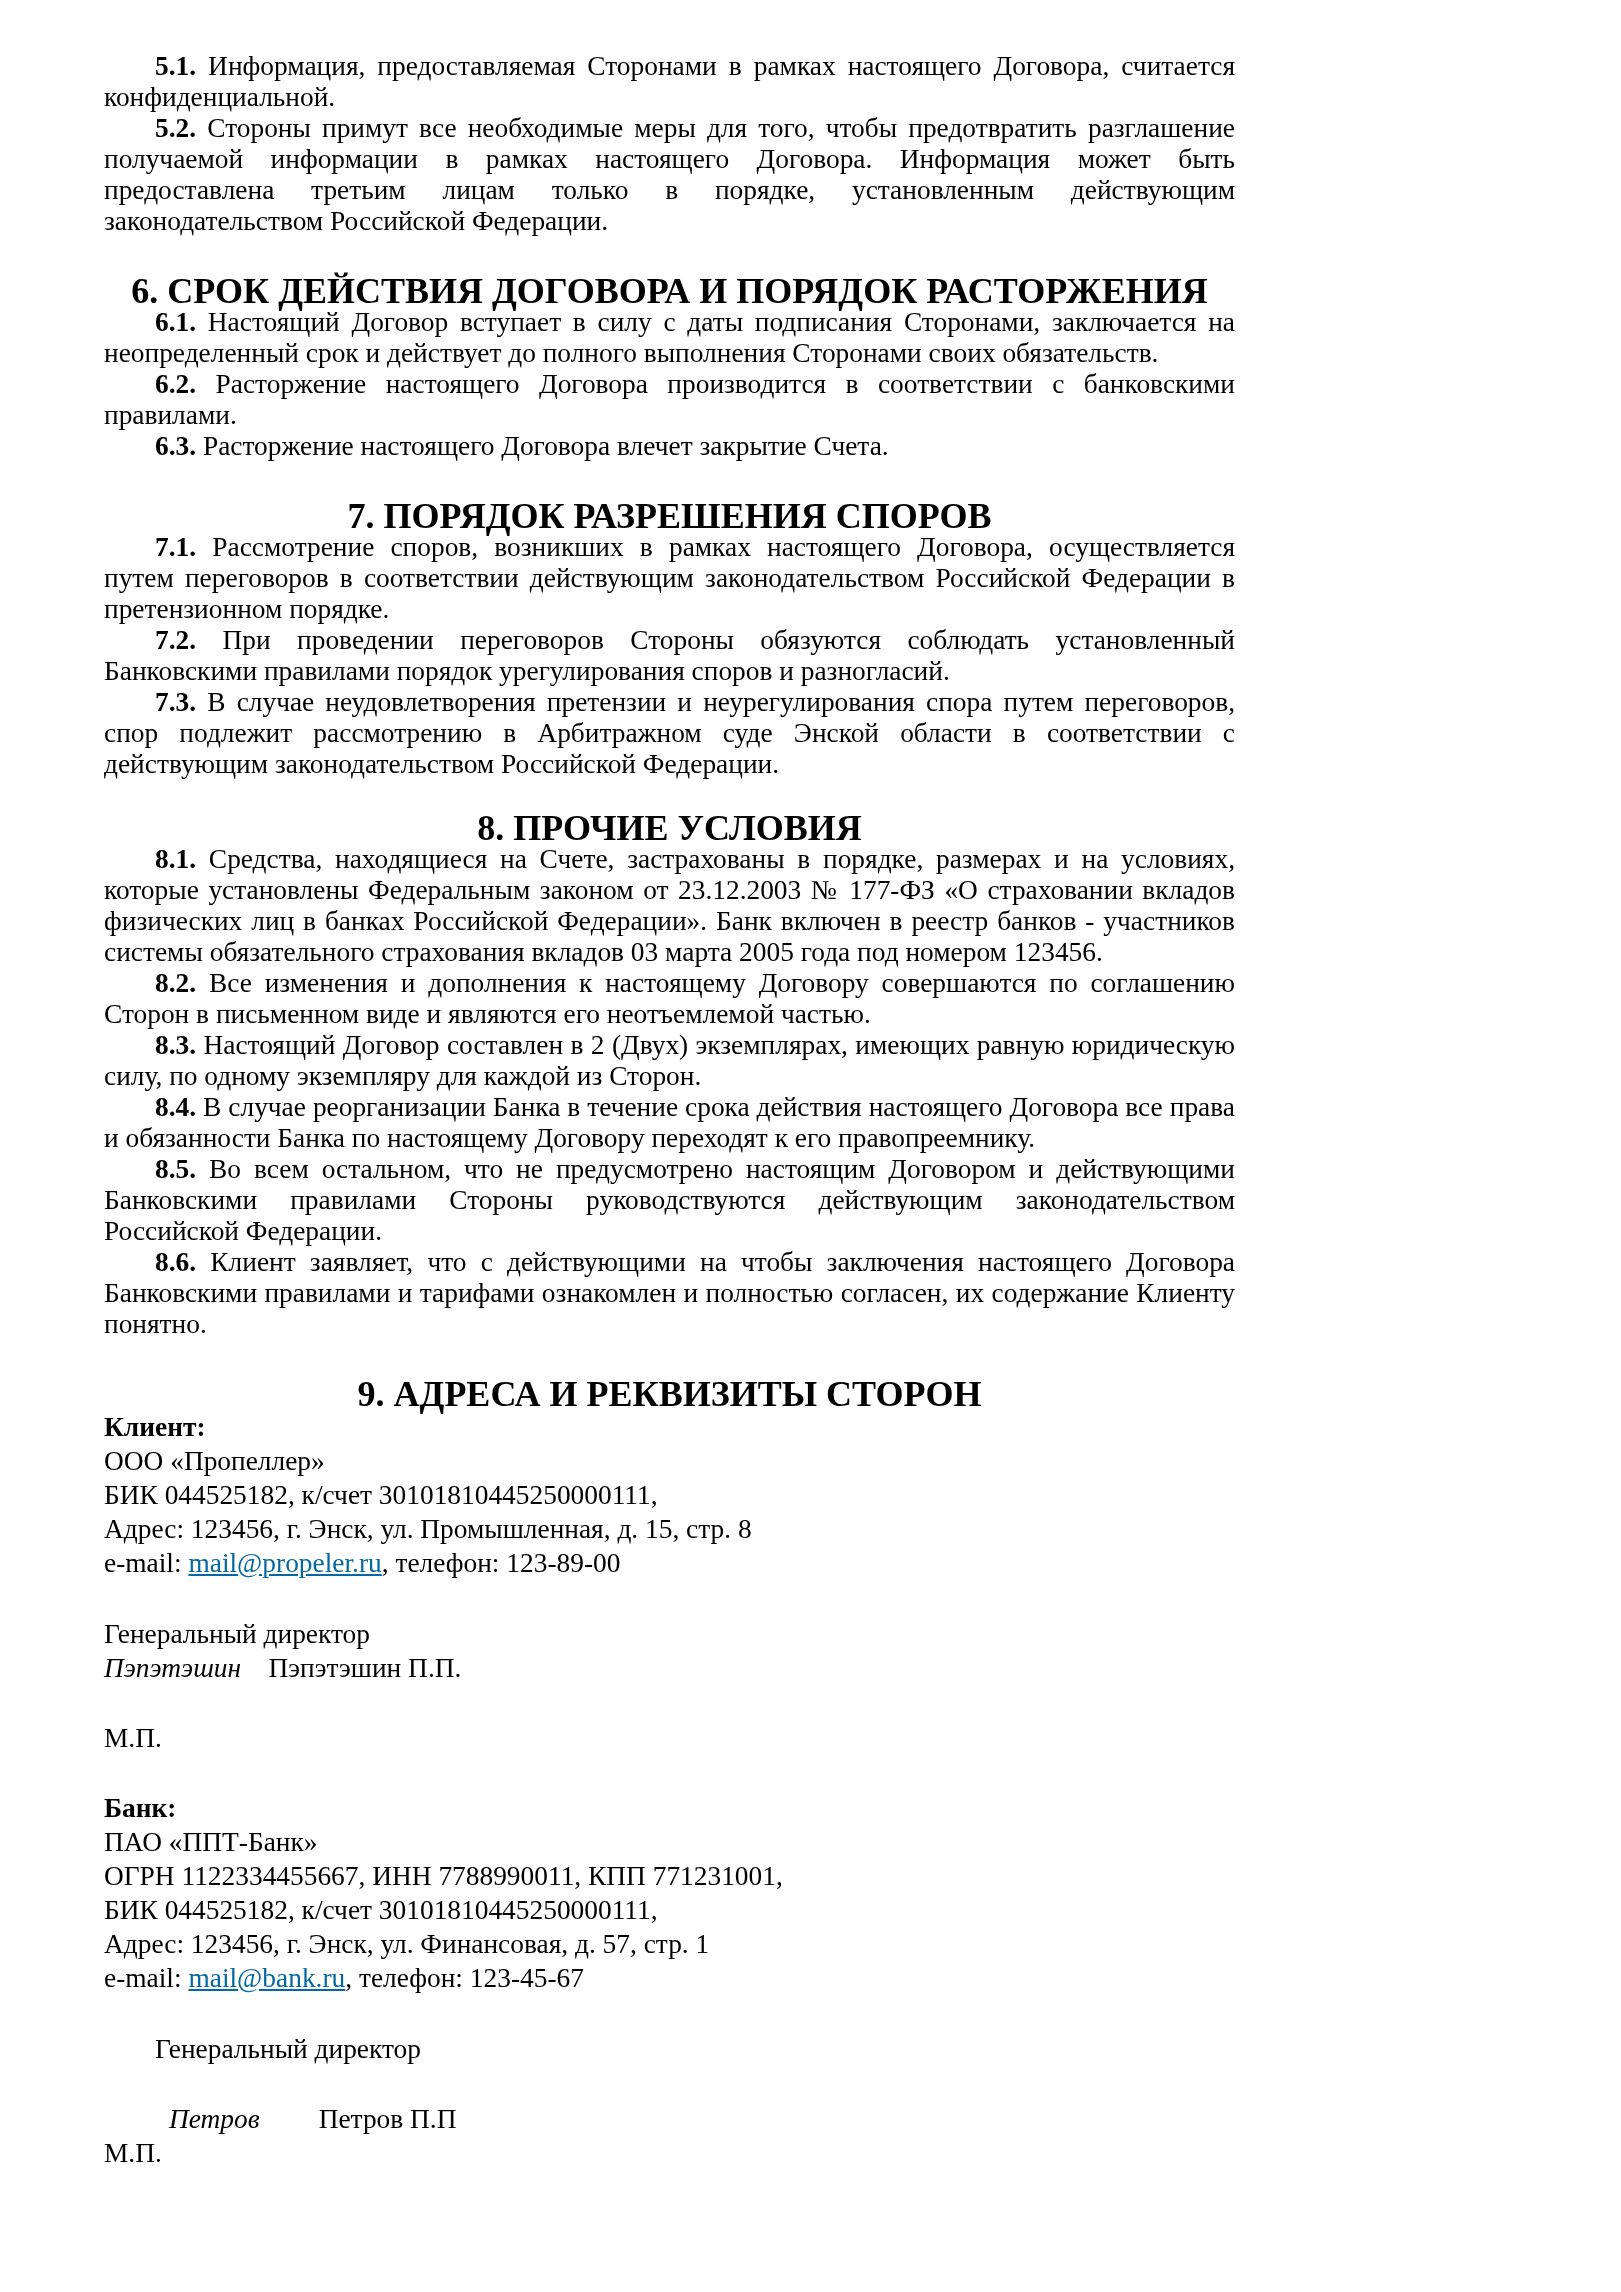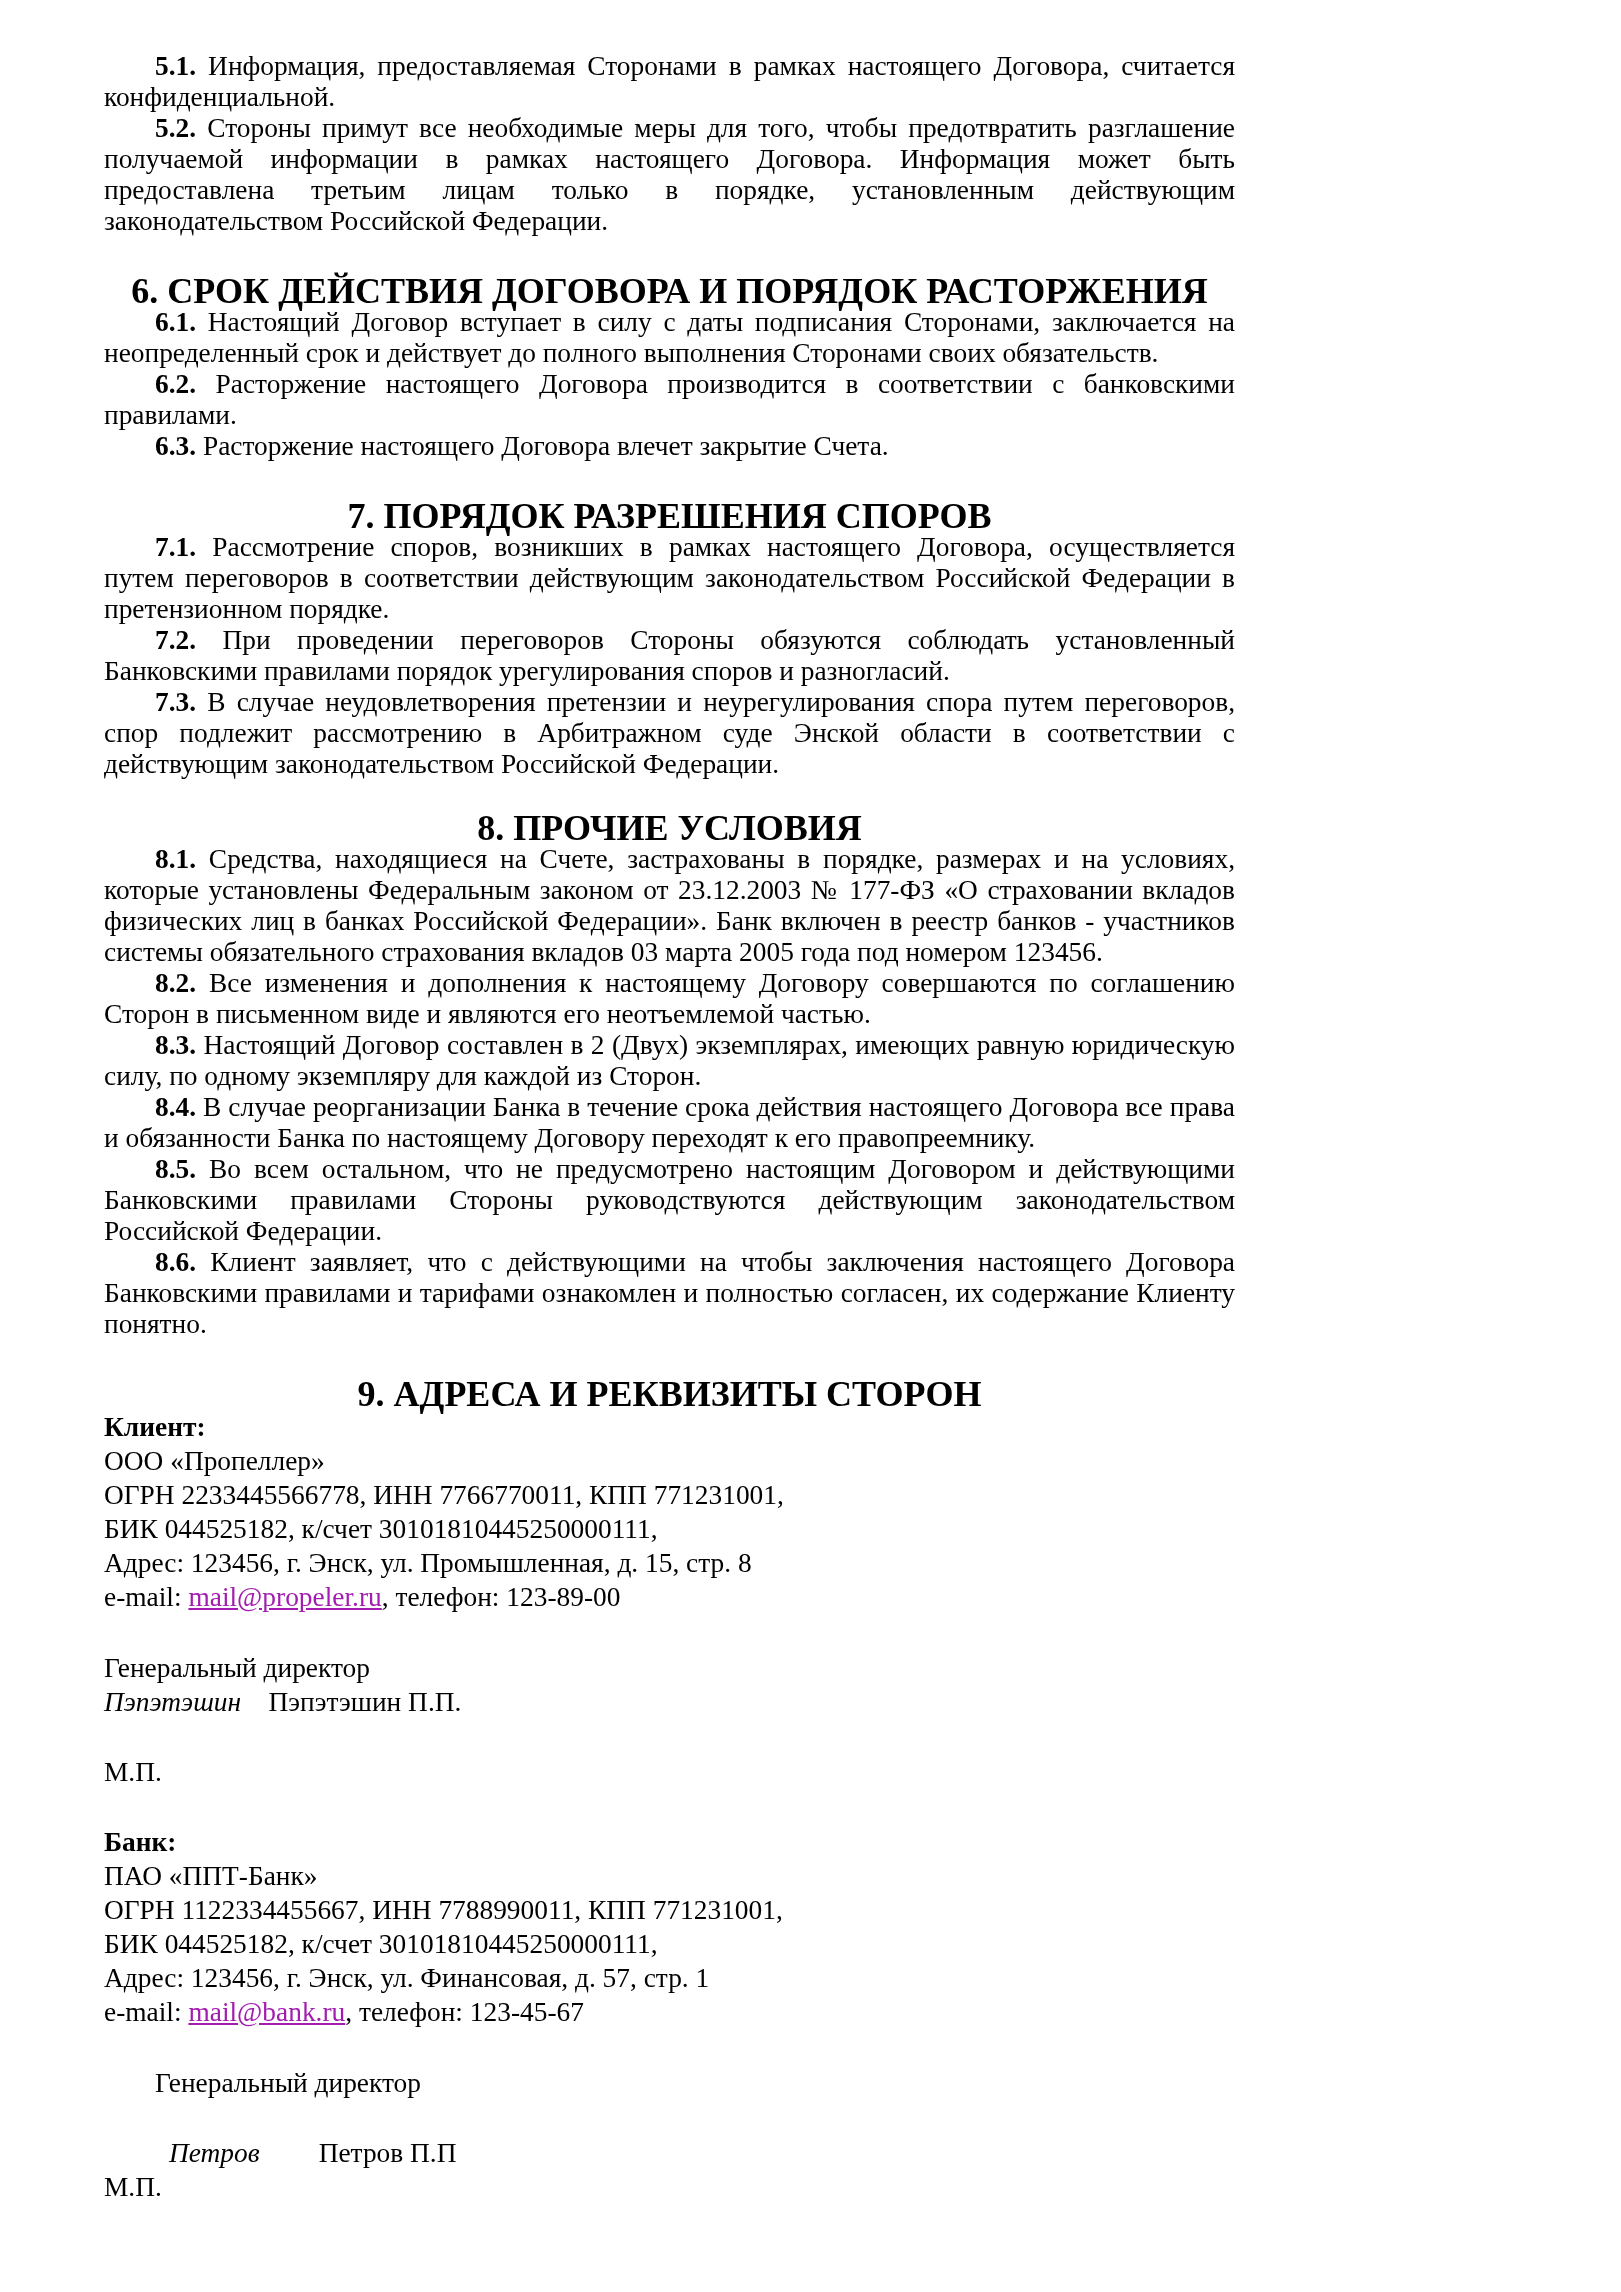--- a/index.html
+++ b/index.html
@@ -33,21 +33,21 @@
   }
   .sec-title.tight { margin-top: 33px; }
   .req { margin-top: 18px; }
   .req-line {
     margin: 0;
     line-height: 34px;
     text-align: left;
     text-indent: 0;
   }
   .req-label { font-weight: bold; }
-  .email-link { color: #a21caf; text-decoration: underline; cursor: pointer; }
+  .email-link { color: #0369a1; text-decoration: underline; cursor: pointer; }
   .director { margin-top: 37px; }
   .stamp { margin-top: 36px; }
   .block-gap { margin-top: 36px; }
   .indented { padding-left: 51px; }
   .indented-more { padding-left: 65px; }
   .italic-sig { font-style: italic; text-align: center; }
   .sig-gap-sm { display: inline-block; width: 27.4px; }
   .sig-gap-lg { display: inline-block; width: 59px; }
 </style>
 </head>
@@ -98,21 +98,20 @@
       <p class="para"><b class="num">8.6.</b>
         <span>Клиент заявляет, что с действующими на чтобы заключения настоящего Договора Банковскими правилами и тарифами ознакомлен и полностью согласен, их содержание Клиенту понятно.</span></p>
     </section>
 
     <section class="req">
       <h2 class="sec-title">9. АДРЕСА И РЕКВИЗИТЫ СТОРОН</h2>
 
       <div>
         <p class="req-line req-label">Клиент:</p>
         <p class="req-line">ООО «Пропеллер»</p>
-        <p class="req-line">ОГРН 2233445566778, ИНН 7766770011, КПП 771231001,</p>
         <p class="req-line">БИК 044525182, к/счет 30101810445250000111,</p>
         <p class="req-line">Адрес: 123456, г. Энск, ул. Промышленная, д. 15, стр. 8</p>
         <p class="req-line"><span>e-mail:</span>
           <span class="email-link">mail@propeler.ru</span><span>, телефон: 123-89-00</span></p>
 
         <p class="req-line director">Генеральный директор</p>
         <p class="req-line"><span class="italic-sig">Пэпэтэшин</span><span class="sig-gap-sm"></span><span>Пэпэтэшин П.П.</span></p>
 
         <p class="req-line stamp">М.П.</p>
       </div>

